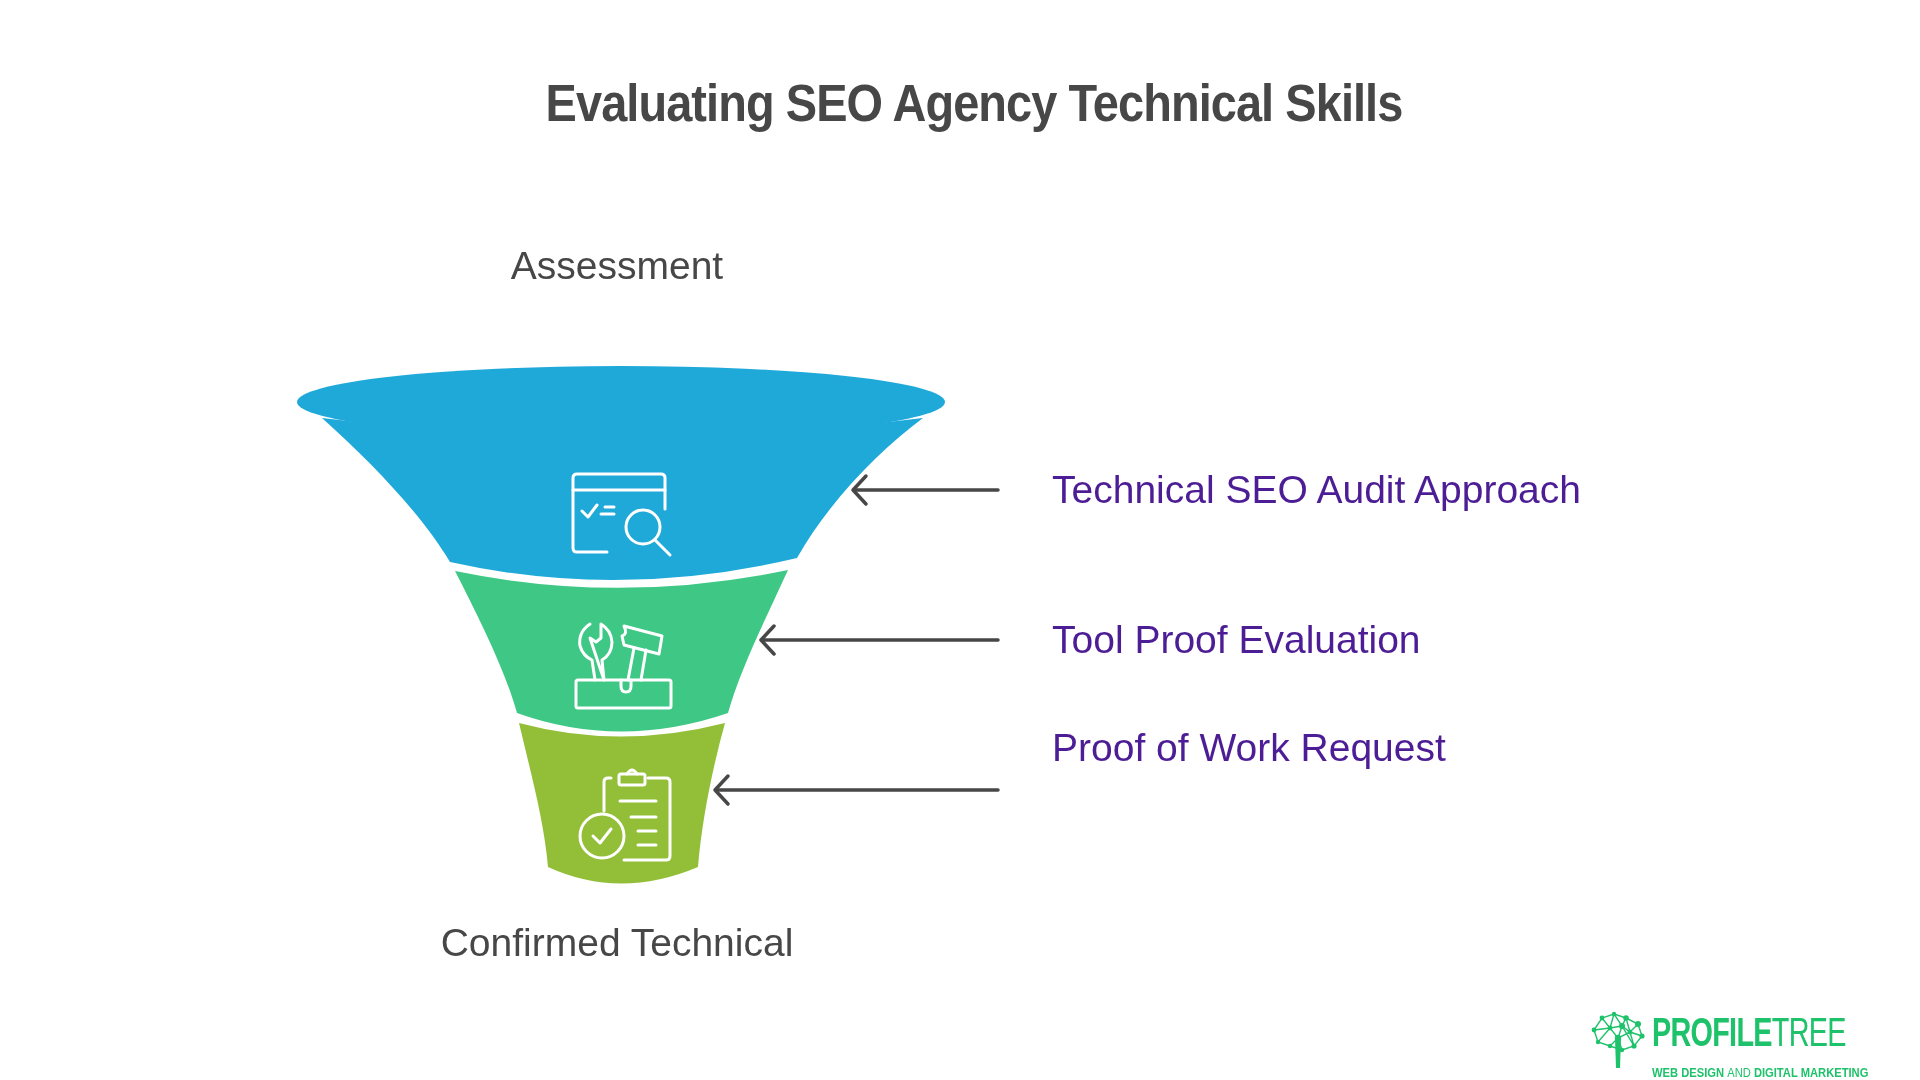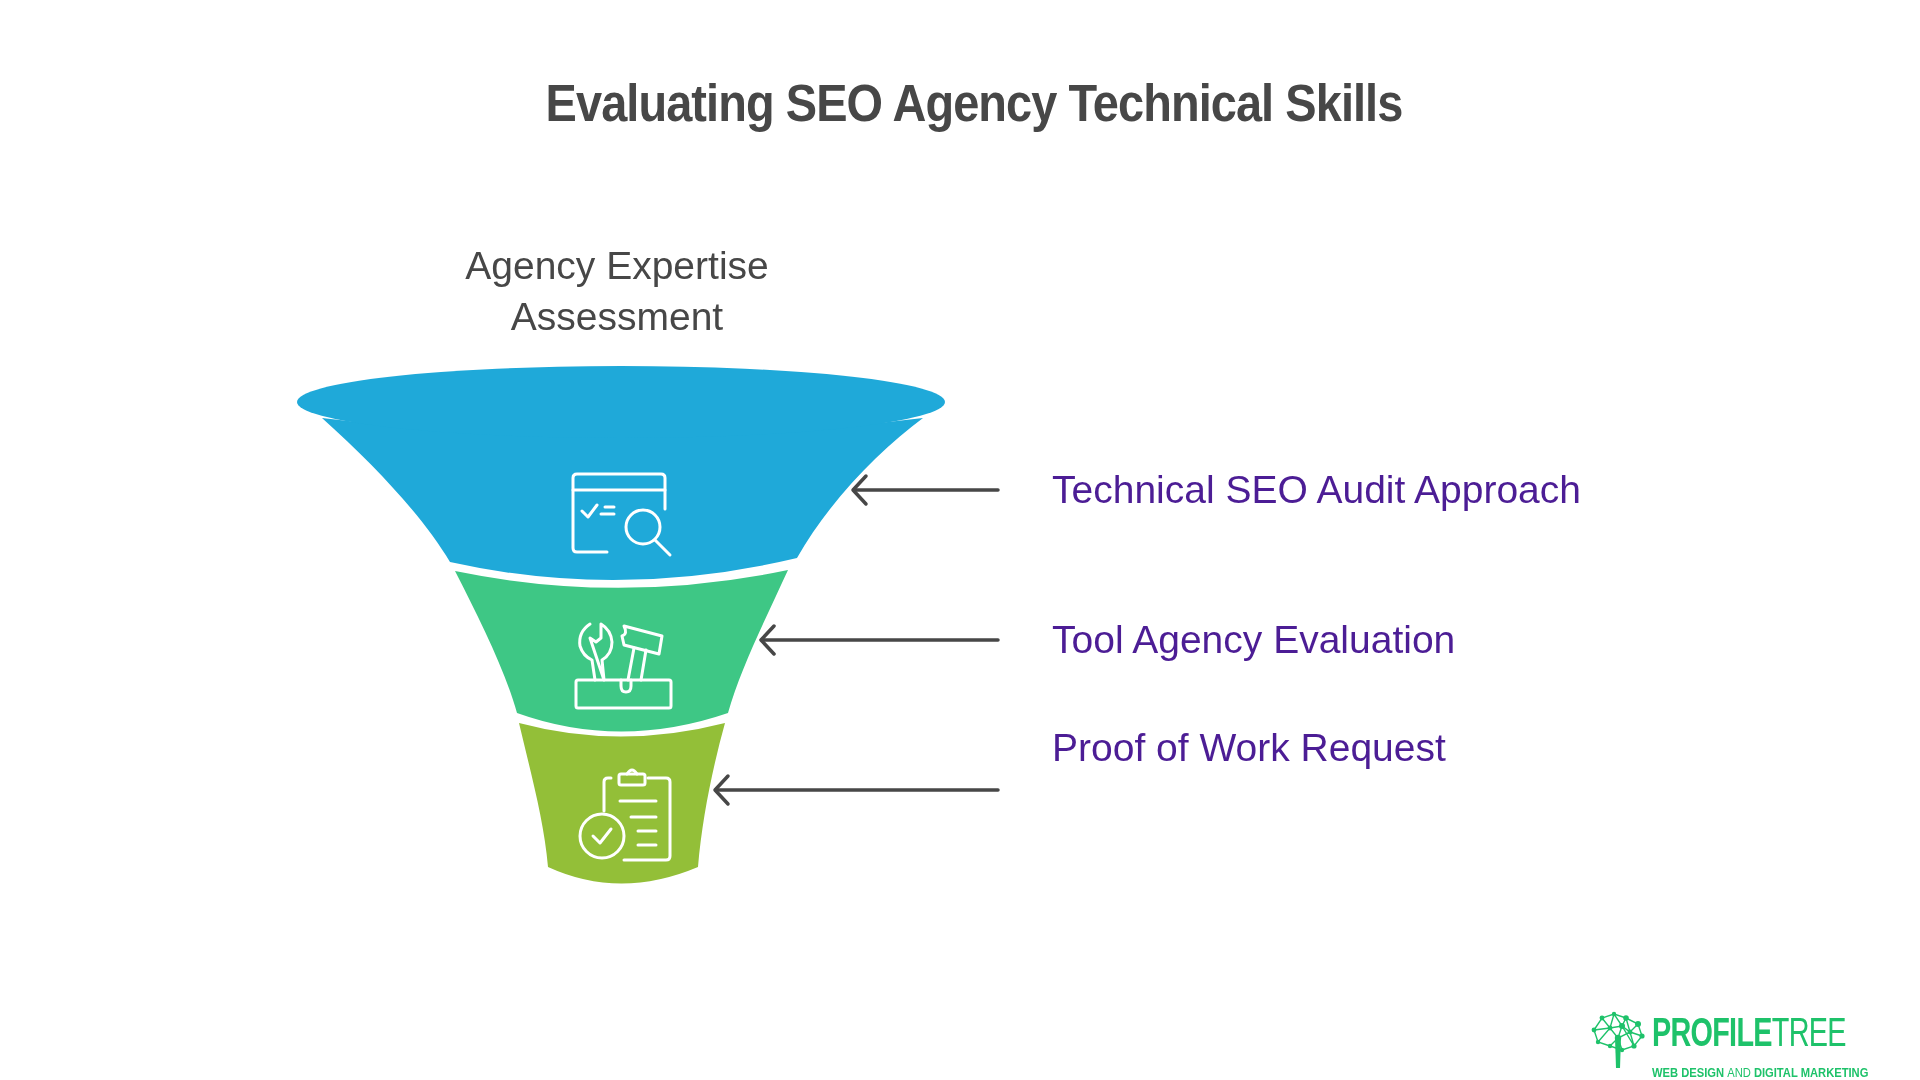--- a/index.html
+++ b/index.html
@@ -34,21 +34,20 @@
     color: #1ec26a; white-space: nowrap; font-weight: bold; transform: scaleX(0.86); transform-origin: 0 0;
   }
   .logo-sub .light { font-weight: normal; }
 </style>
 </head>
 <body>
 
 <div class="title">Evaluating SEO Agency Technical Skills</div>
 
 <div class="stage-label" style="left:367px; top:240px;">
-  <div>Agency Expertise</div>
   <div>Assessment</div>
 </div>
 
 <svg class="funnel" width="1920" height="1080" viewBox="0 0 1920 1080">
 
   <path fill="#1fa9d9" d="M322,418 C380,470 425,520 450,562 Q620,600 797,558 C830,500 880,450 923,418 Q620,455 322,418 Z"></path>
 
   <ellipse cx="621" cy="402" rx="324" ry="36" fill="#1fa9d9"></ellipse>
 
   <path fill="#3ec785" d="M455,571 Q620,605 788,570 C765,620 740,670 728,713 Q620,750 517,713 C505,670 480,620 455,571 Z"></path>
@@ -93,24 +92,25 @@
     <line x1="998" y1="640" x2="762" y2="640"></line>
     <polyline points="774,626 761,640 774,654"></polyline>
   </g>
   <g fill="none" stroke="#474747" stroke-width="3.5" stroke-linecap="round" stroke-linejoin="round">
     <line x1="998" y1="790" x2="716" y2="790"></line>
     <polyline points="728,776 715,790 728,804"></polyline>
   </g>
 </svg>
 
 <div class="side-label" style="top:467px;">Technical SEO Audit Approach</div>
-<div class="side-label" style="top:617px;">Tool Agency Evaluation</div>
+<div class="side-label" style="top:617px;">Tool Proof Evaluation</div>
 <div class="side-label" style="top:725px;">Proof of Work Request</div>
 
 <div class="stage-label" style="left:367px; top:917px;">
+  <div>Confirmed Technical</div>
 </div>
 
 <div class="logo">
   <svg width="60" height="62" viewBox="0 0 60 62" style="position:absolute; left:0; top:0;">
     <g stroke="#1ec26a" stroke-width="1.4" fill="none">
       <polyline points="6,22 14,10 26,6 38,10 50,16 54,28 46,38 34,42 22,38 10,34 6,22"></polyline>
       <polyline points="14,10 22,20 26,6 34,18 38,10 42,24 50,16"></polyline>
       <polyline points="6,22 22,20 34,18 42,24 54,28"></polyline>
       <polyline points="10,34 22,20 30,30 34,18 46,38 42,24 30,30 22,38"></polyline>
       <polyline points="30,30 34,42"></polyline>

